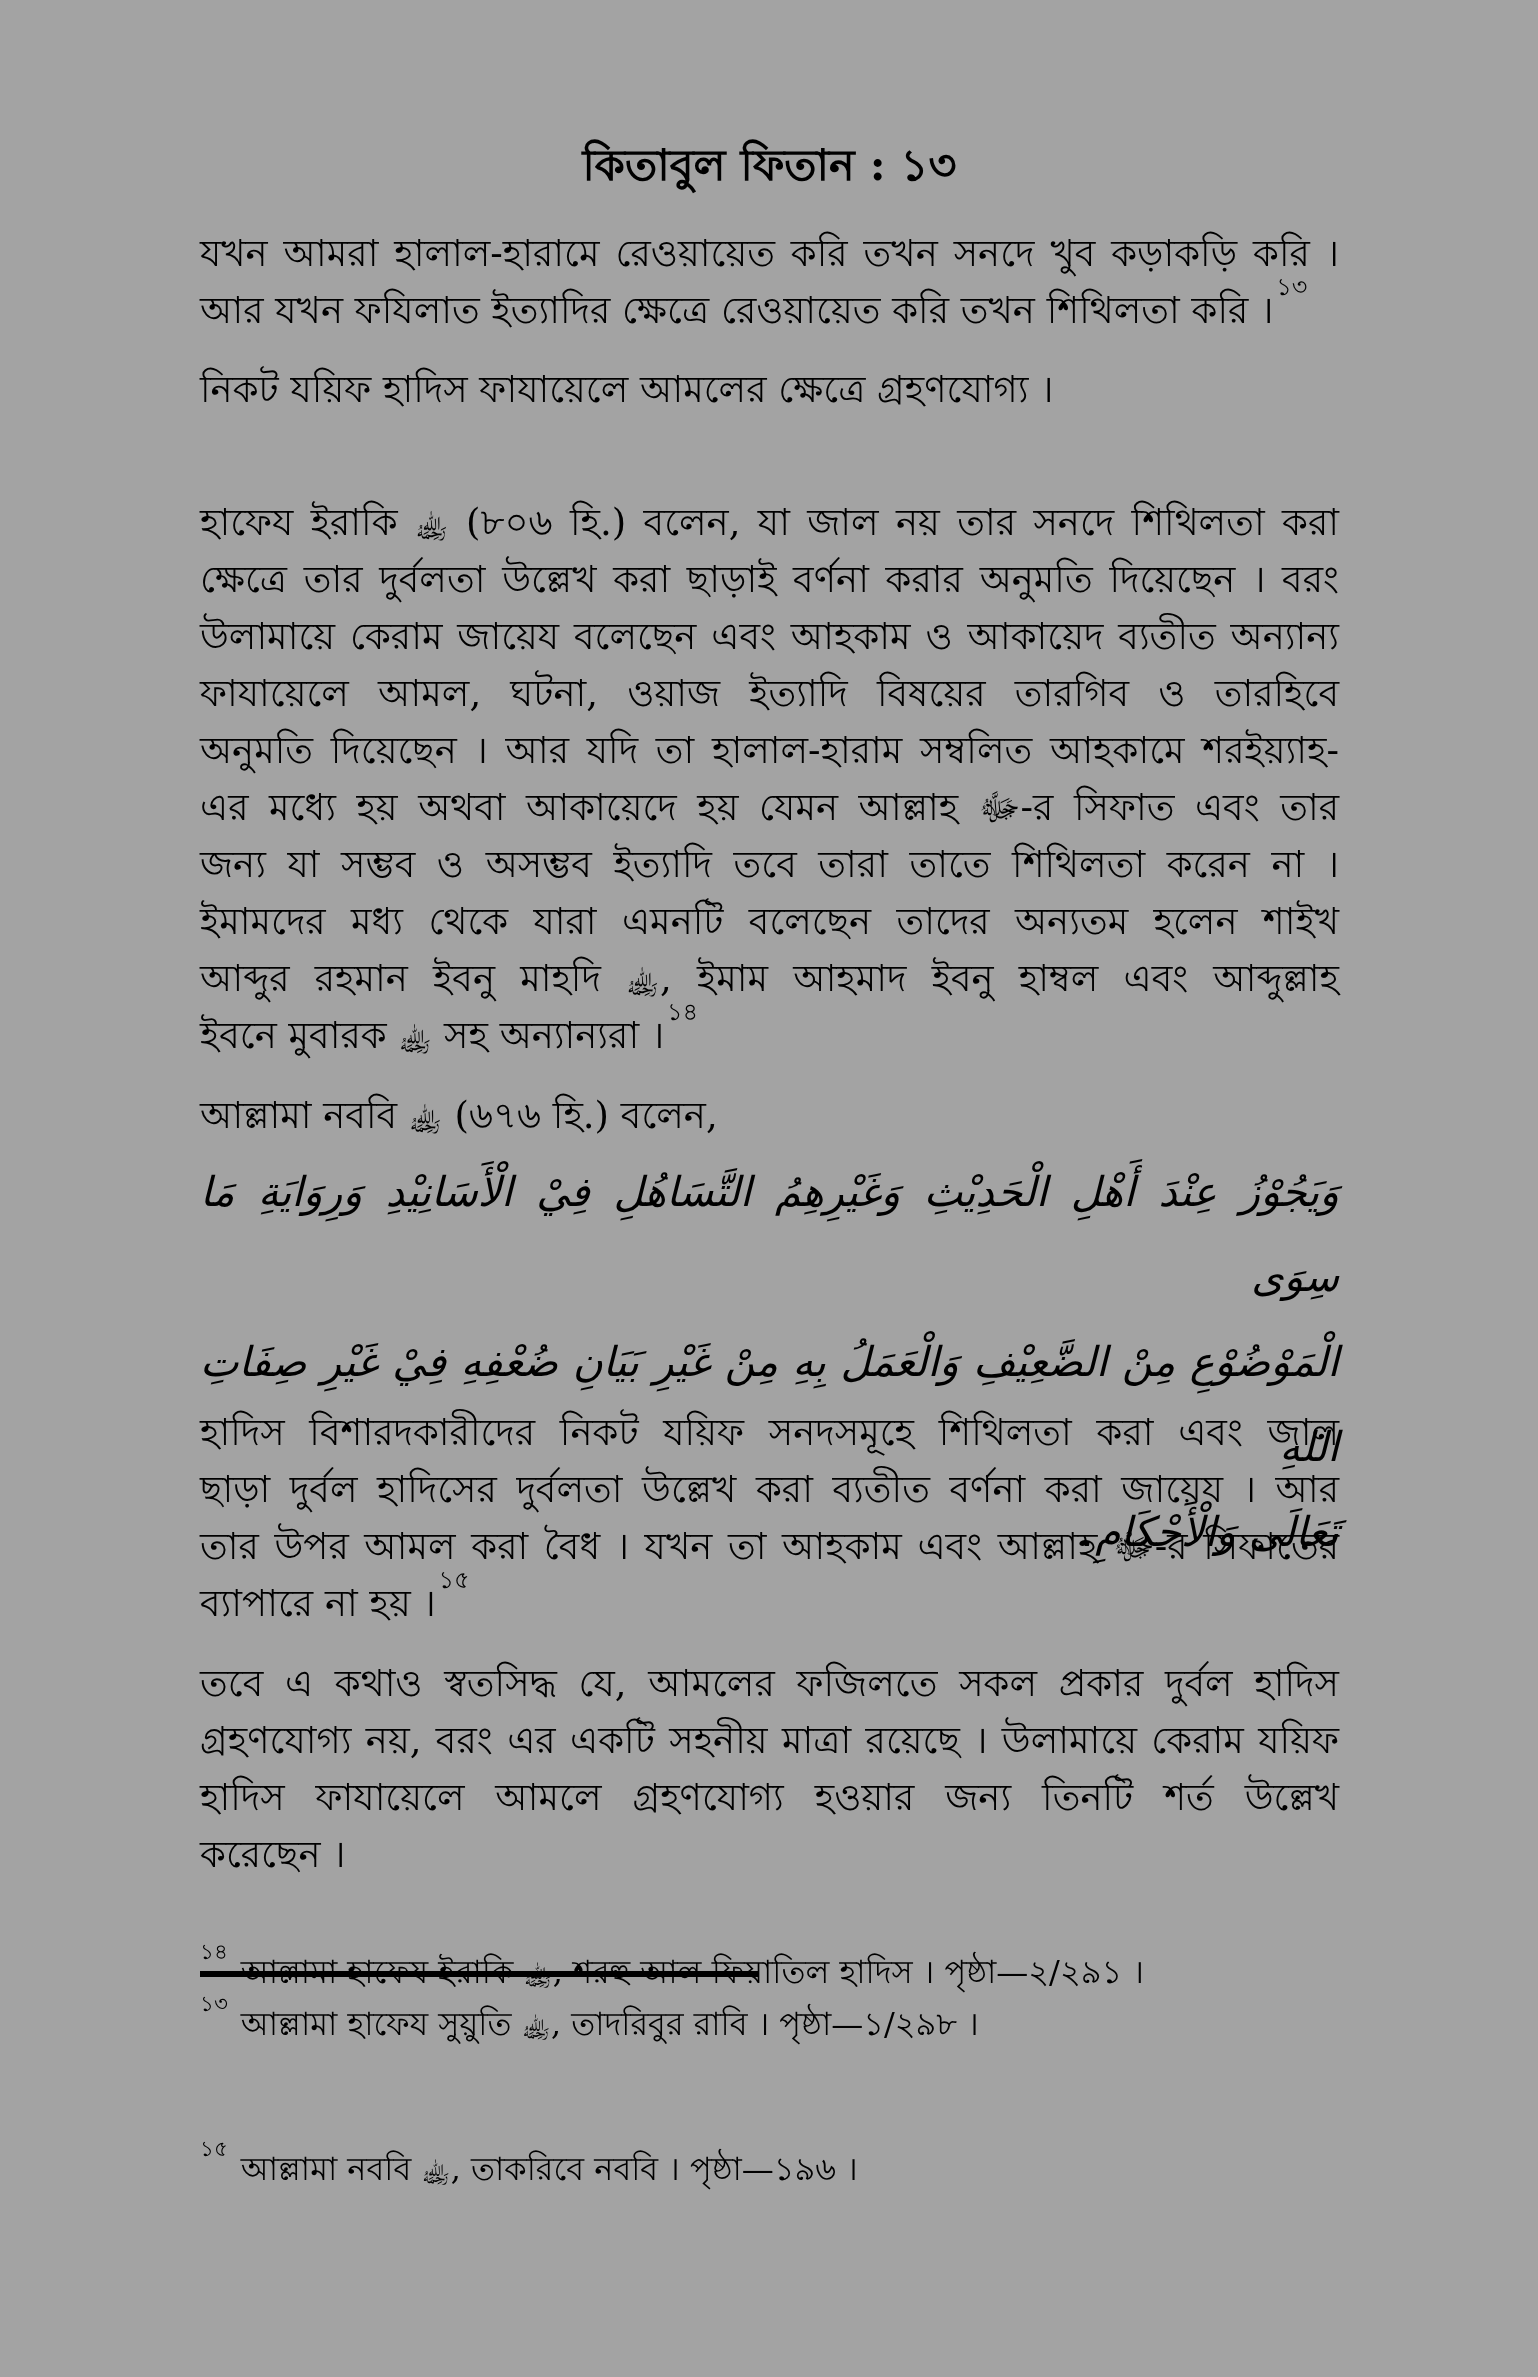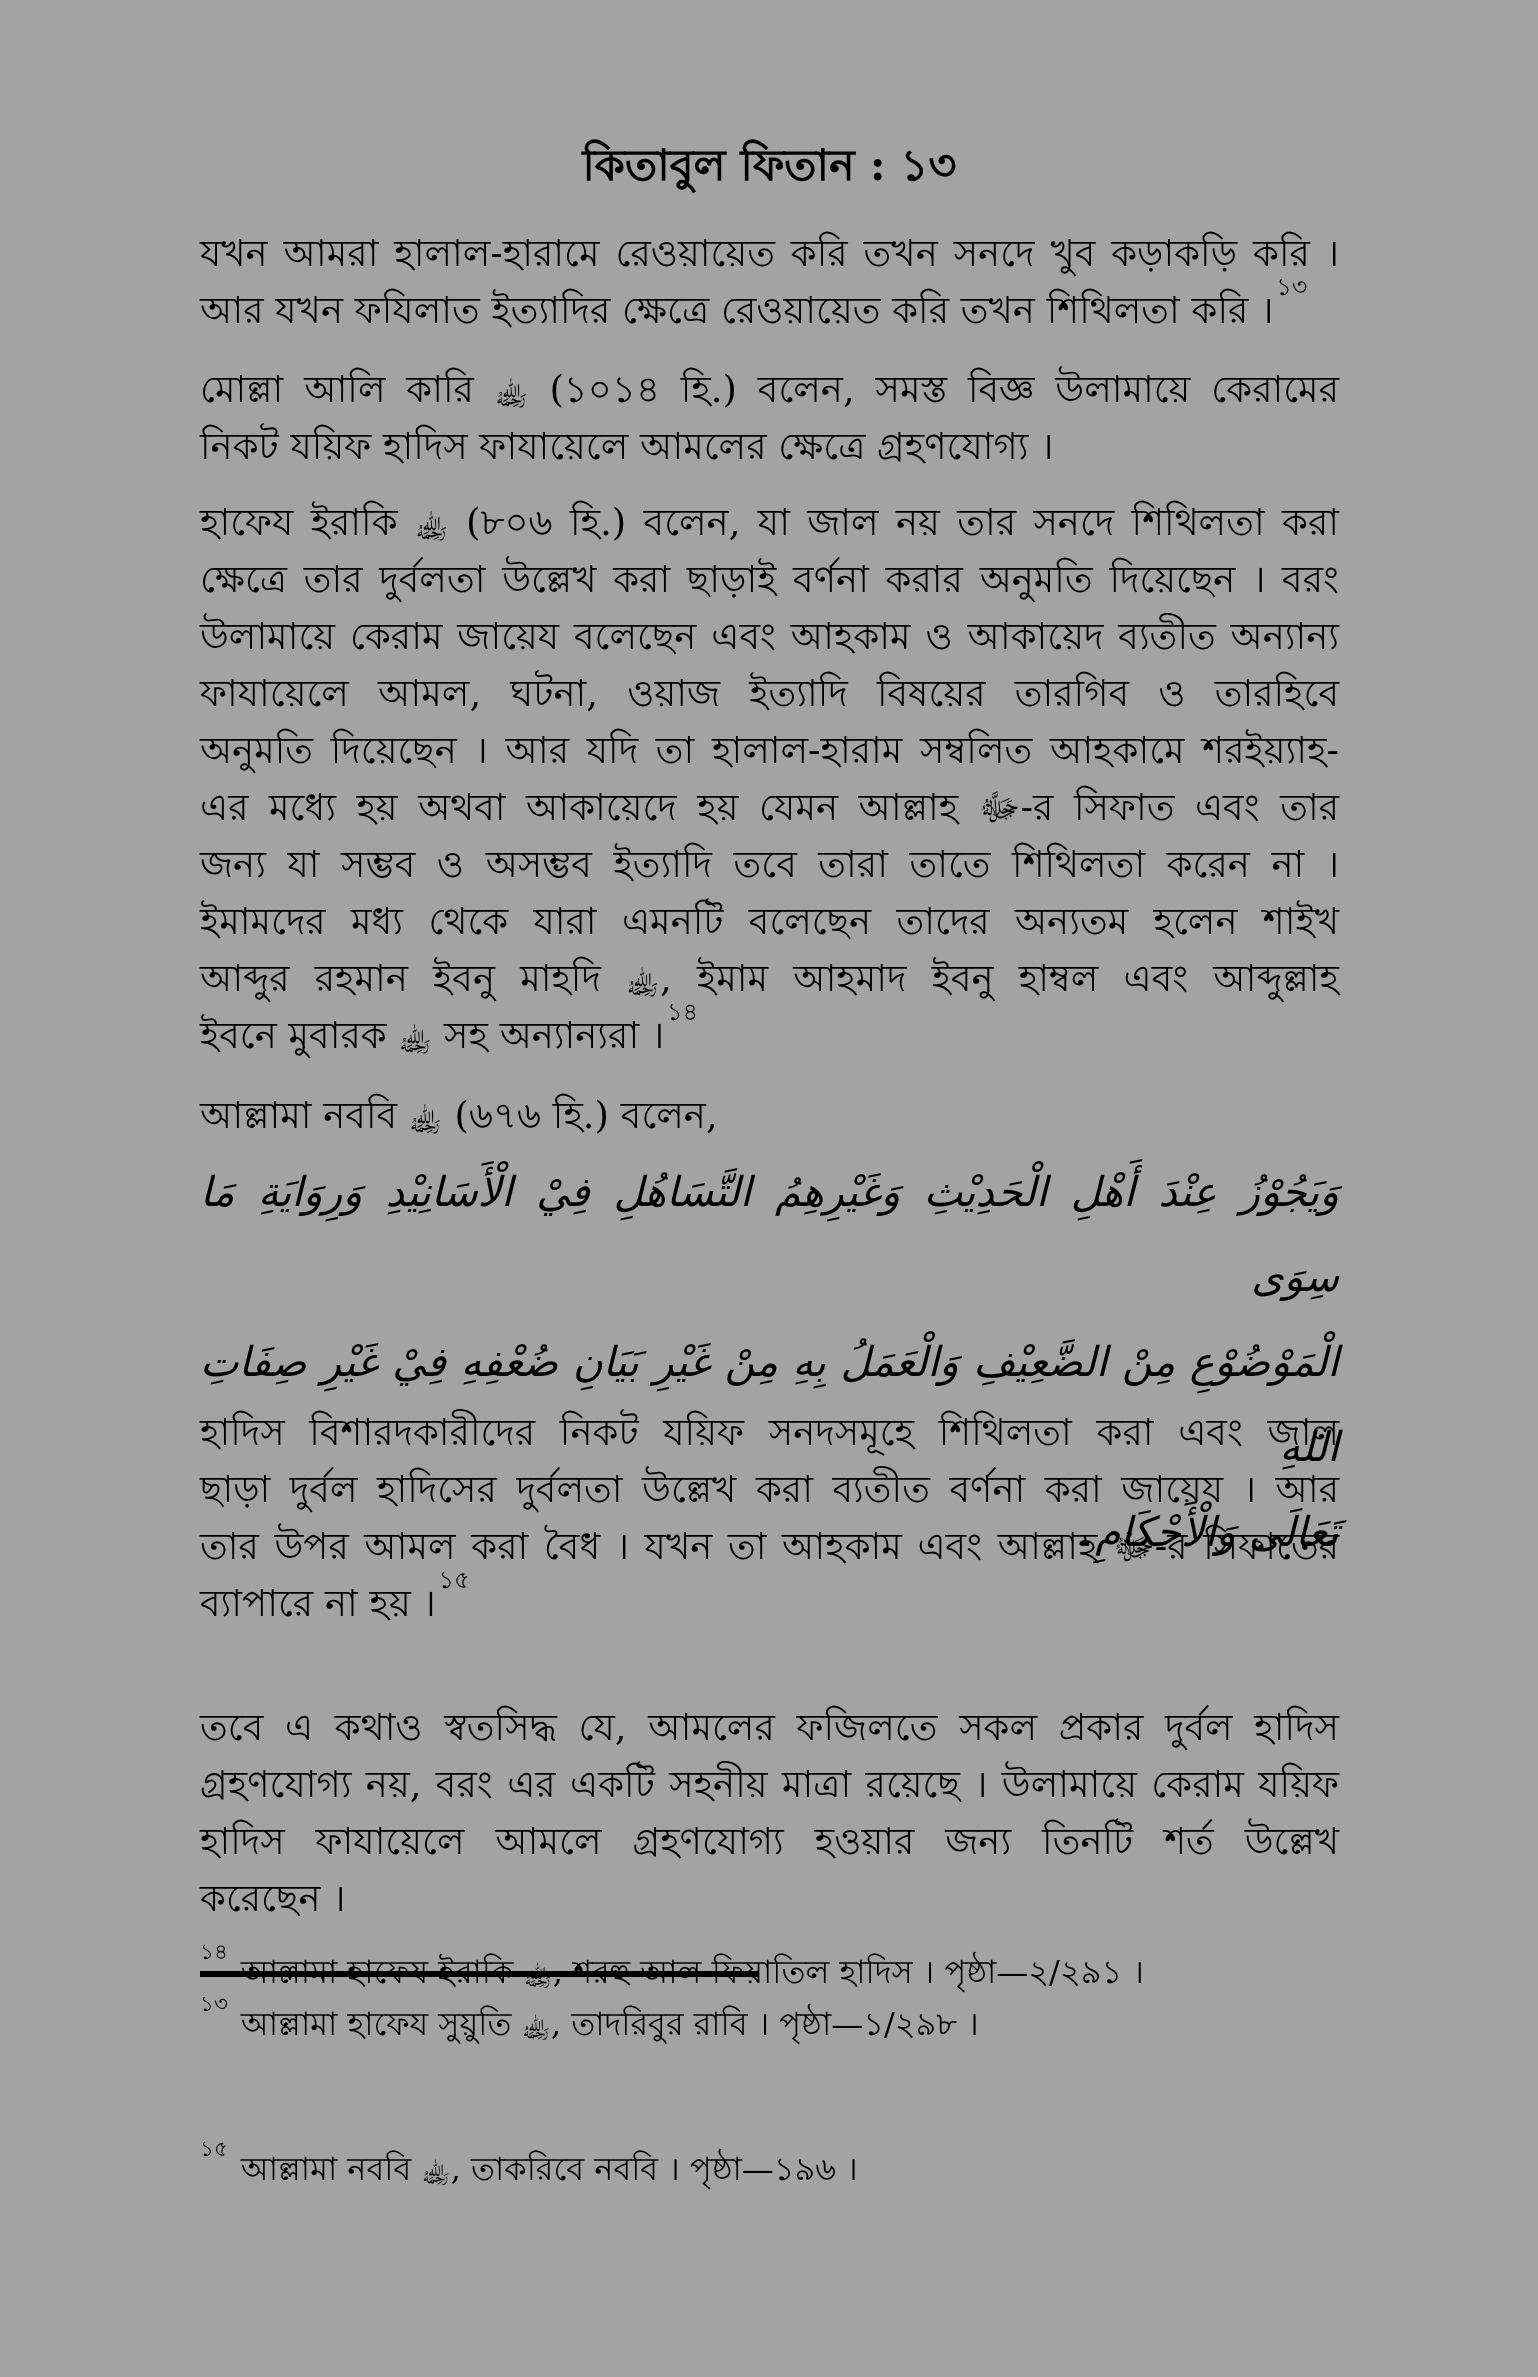--- a/index.html
+++ b/index.html
@@ -41,21 +41,21 @@
   }
   .para.arabic .line { text-align: justify; text-align-last: justify; }
   .para.arabic .line.last { text-align: right; text-align-last: right; }
 
   .p0 { top: 225px; }
   .p1 { top: 361px; }
   .p2 { top: 494px; }
   .p3 { top: 1087px; }
   .p4 { top: 1150px; font-style: italic; }
   .p5 { top: 1404px; }
-  .p6 { top: 1655px; margin-top: 44px; }
+  .p6 { top: 1655px; }
 
   sup.fnref {
     font-size: 24px;
     line-height: 0;
     position: relative;
     top: -15px;
     margin-left: 2.8px;
   }
 
   .footnote-separator {
@@ -89,21 +89,20 @@
 <div class="page">
 
   <div class="page-title">কিতাবুল ফিতান : ১৩</div>
 
   <div class="para p0" lang="bn">
       <div class="line">যখন আমরা হালাল-হারামে রেওয়ায়েত করি তখন সনদে খুব কড়াকড়ি করি ।</div>
       <div class="line last">আর যখন ফযিলাত ইত্যাদির ক্ষেত্রে রেওয়ায়েত করি তখন শিথিলতা করি ।<sup class="fnref">১৩</sup></div>
     </div>
 
   <div class="para p1" lang="bn">
-      <div class="line">মোল্লা আলি কারি ﵀ (১০১৪ হি.) বলেন, সমস্ত বিজ্ঞ উলামায়ে কেরামের</div>
       <div class="line last">নিকট যয়িফ হাদিস ফাযায়েলে আমলের ক্ষেত্রে গ্রহণযোগ্য ।</div>
     </div>
 
   <div class="para p2" lang="bn">
       <div class="line">হাফেয ইরাকি ﵀ (৮০৬ হি.) বলেন, যা জাল নয় তার সনদে শিথিলতা করা</div>
       <div class="line">ক্ষেত্রে তার দুর্বলতা উল্লেখ করা ছাড়াই বর্ণনা করার অনুমতি দিয়েছেন । বরং</div>
       <div class="line">উলামায়ে কেরাম জায়েয বলেছেন এবং আহকাম ও আকায়েদ ব্যতীত অন্যান্য</div>
       <div class="line">ফাযায়েলে আমল, ঘটনা, ওয়াজ ইত্যাদি বিষয়ের তারগিব ও তারহিবে</div>
       <div class="line">অনুমতি দিয়েছেন । আর যদি তা হালাল-হারাম সম্বলিত আহকামে শরইয়্যাহ-</div>
       <div class="line">এর মধ্যে হয় অথবা আকায়েদে হয় যেমন আল্লাহ ﷻ-র সিফাত এবং তার</div>

